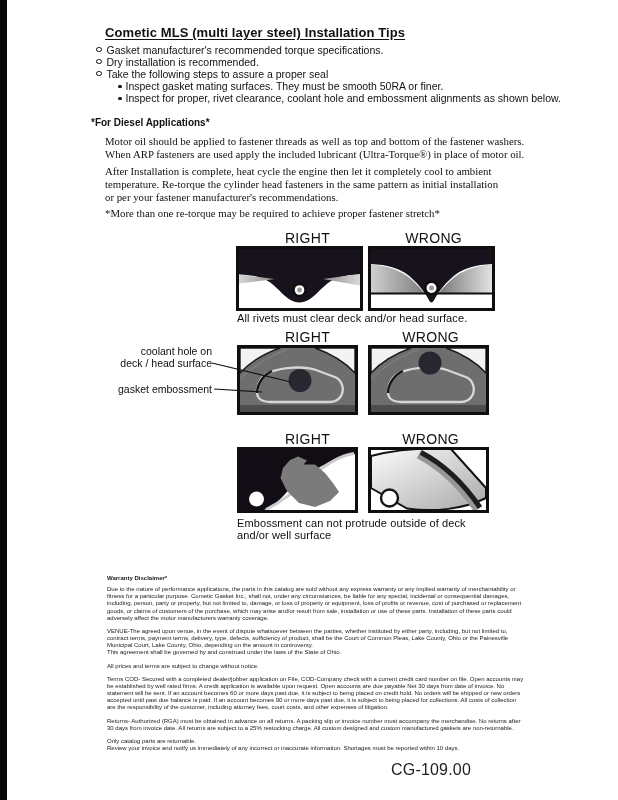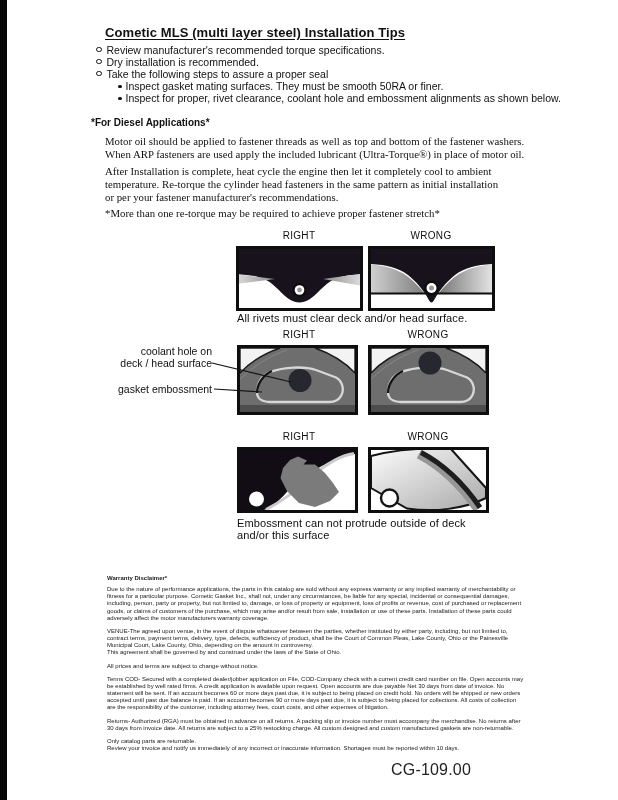--- a/index.html
+++ b/index.html
@@ -15,42 +15,42 @@
     font-size:13px;font-weight:bold;letter-spacing:.1px;
     text-decoration:underline;text-underline-offset:2px;
   }
   .bullets{position:absolute;left:96px;top:44px;font-size:10.5px;line-height:12px;}
   .b-line{white-space:nowrap;}
   .b-line.sub{padding-left:22px;}
   .o-marker{display:inline-block;width:3.5px;height:3.5px;border:1px solid #111;border-radius:50%;margin-right:5px;vertical-align:2px;}
   .d-marker{display:inline-block;width:3.5px;height:3.5px;background:#111;border-radius:50%;margin-right:4px;vertical-align:2px;}
   .h2{position:absolute;left:91px;font-size:10px;font-weight:bold;white-space:nowrap;}
   .para{position:absolute;left:105px;font-size:10.8px;line-height:13px;font-family:Liberation Serif, serif;}
-  .dlabel{position:absolute;width:62px;text-align:center;font-size:10px;letter-spacing:.3px;color:#101010;}
+  .dlabel{position:absolute;width:62px;text-align:right;font-size:14px;letter-spacing:.3px;color:#101010;}
   .caption{position:absolute;font-size:11px;letter-spacing:.1px;white-space:nowrap;color:#0f0f0f;}
   .side-labels{position:absolute;left:90px;top:346px;width:122px;text-align:right;font-size:10.5px;line-height:11.5px;color:#0f0f0f;}
   .side-labels .gap{height:15px;}
   .disclaimer{position:absolute;left:107px;top:575px;width:418px;font-size:6px;line-height:7.15px;color:#1a1a1a;}
   .disclaimer .dh{font-weight:bold;margin-bottom:4px;}
   .disclaimer p{margin:0 0 6px 0;}
   .disclaimer p.tight{margin-bottom:0;}
   .footer{position:absolute;left:391px;top:761px;font-size:16px;color:#222;letter-spacing:.2px;}
   svg{display:block;}
   .overlay{position:absolute;z-index:5;}
 </style>
 </head>
 <body>
 
 <div class="page">
   <div class="left-bar"></div>
 
   <h1 class="title">Cometic MLS (multi layer steel) Installation Tips</h1>
 
   <div class="bullets">
-    <div class="b-line"><span class="o-marker"></span><span>Review manufacturer's recommended torque specifications.</span></div>
+    <div class="b-line"><span class="o-marker"></span><span>Gasket manufacturer's recommended torque specifications.</span></div>
     <div class="b-line"><span class="o-marker"></span><span>Dry installation is recommended.</span></div>
     <div class="b-line"><span class="o-marker"></span><span>Take the following steps to assure a proper seal</span></div>
     <div class="b-line sub"><span class="d-marker"></span><span>Inspect gasket mating surfaces.  They must be smooth 50RA or finer.</span></div>
     <div class="b-line sub"><span class="d-marker"></span><span>Inspect for proper, rivet clearance, coolant hole and embossment alignments as shown below.</span></div>
   </div>
 
   <div class="h2" style="top:117px;">*For Diesel Applications*</div>
 
   <div class="para" style="top:135px;">
     <div class="nowrap">Motor oil should be applied to fastener threads as well as top and bottom of the fastener washers.</div>
@@ -177,21 +177,21 @@
     <path d="M3,9 C28,2.5 56,0.5 83,2 L118,41 L118,51 C96,62 66,65.5 39,61.5 L3,41 Z" fill="url(#d3w-g)" stroke="#141414" stroke-width="2"></path>
     <g clip-path="url(#d3w-clip)">
       <path d="M51,7 C73,18.5 93,37 110,62" stroke="#969696" stroke-width="9.5" fill="none"></path>
       <path d="M53,5.5 C75,17 95,35.5 112,60.5" stroke="#1e1e1e" stroke-width="5" fill="none"></path>
     </g>
     <circle cx="21.5" cy="51" r="8.5" fill="#ffffff" stroke="#141414" stroke-width="2.4"></circle>
     <rect x="1.5" y="1.5" width="118" height="63" fill="none" stroke="#0e0e0e" stroke-width="3"></rect>
   </svg>
 
   <div class="caption" style="left:237px;top:517px;">Embossment can not protrude outside of deck</div>
-  <div class="caption" style="left:237px;top:529px;">and/or this surface</div>
+  <div class="caption" style="left:237px;top:529px;">and/or well surface</div>
 
   <div class="disclaimer">
     <div class="dh">Warranty Disclaimer*</div>
     <p>Due to the nature of performance applications, the parts in this catalog are sold without any express warranty or any implied warranty of merchantability or fitness for a particular purpose.  Cometic Gasket Inc., shall not, under any circumstances, be liable for any special, incidental or consequential damages, including, person, party or property, but not limited to, damage, or loss of property or equipment, loss of profits or revenue, cost of purchased or replacement goods, or claims of customers of the purchase, which may arise and/or result from sale, installation or use of these parts.  Installation of these parts could adversely affect the motor manufacturers warranty coverage.</p>
     <p class="tight">VENUE-The agreed upon venue, in the event of dispute whatsoever between the parties, whether instituted by either party, including, but not limited to, contract terms, payment terms, delivery, type, defects, sufficiency of product, shall be the Court of Common Pleas, Lake County, Ohio or the Painesville Municipal Court, Lake County, Ohio, depending on the amount in controversy.</p>
     <p>This agreement shall be governed by and construed under the laws of the State of Ohio.</p>
     <p>All prices and terms are subject to change without notice.</p>
     <p>Terms COD- Secured with a completed dealer/jobber application on File, COD-Company check with a current credit card number on file.  Open accounts may be established by well rated firms.  A credit application is available upon request.  Open accounts are due payable Net 30 days from date of invoice.  No statement will be sent.  If an account becomes 60 or more days past due, it is subject to being placed on credit hold.  No orders will be shipped or new orders accepted until past due balance is paid.  If an account becomes 90 or more days past due, it is subject to being placed for collections.  All costs of collection are the responsibility of the customer, including attorney fees, court costs, and other expenses of litigation.</p>
     <p>Returns- Authorized (RGA) must be obtained in advance on all returns.  A packing slip or invoice number must accompany the merchandise.  No returns after 30 days from invoice date.  All returns are subject to a 25% restocking charge.  All custom designed and custom manufactured gaskets are non-returnable.</p>
     <p class="tight">Only catalog parts are returnable.</p>

